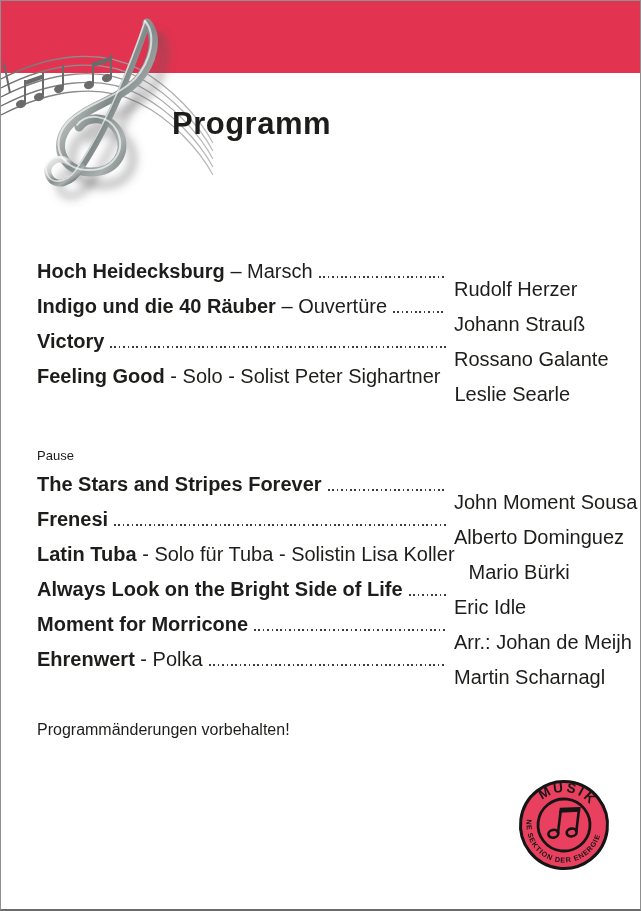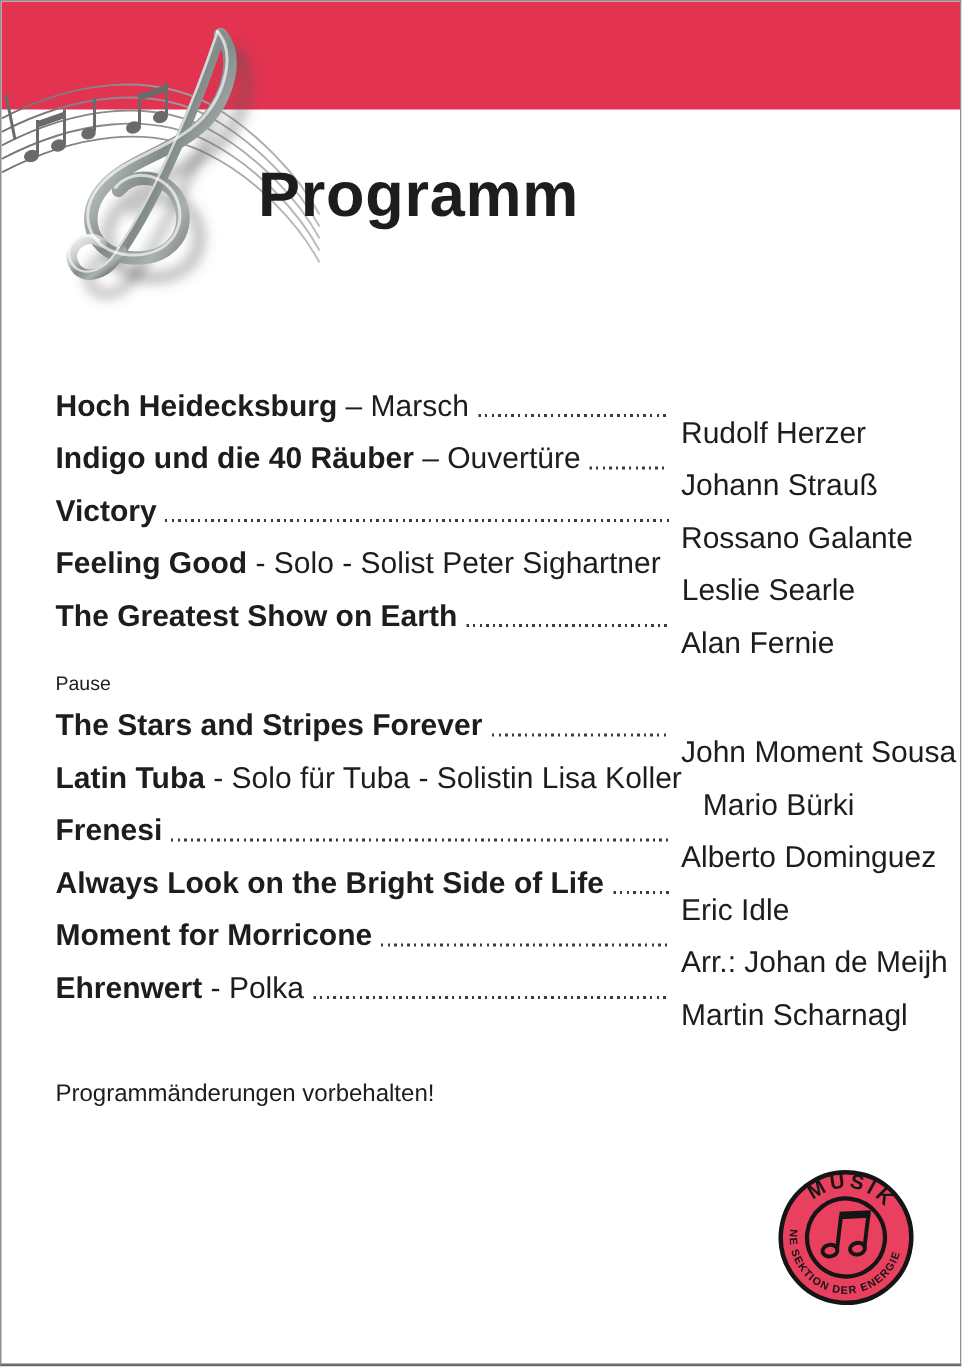--- a/index.html
+++ b/index.html
@@ -14,21 +14,21 @@
     font-family:"Liberation Sans","DejaVu Sans",sans-serif;
     color:var(--text,#1d1d1b);
   }
   .band{
     position:absolute;top:0;left:0;right:0;height:72px;
     background:var(--accent-red,#e23350);
   }
   .clef-art{position:absolute;top:0;left:0;width:240px;height:232px;}
   .page-title{
     position:absolute;left:171px;top:105px;
-    font-size:42px;font-weight:700;letter-spacing:.5px;
+    font-size:31px;font-weight:700;letter-spacing:.5px;
   }
   .list{position:absolute;left:36px;right:40px;}
   .list.part1{top:253px;}
   .list.part2{top:466px;}
   .row{height:35px;display:flex;align-items:center;font-size:20px;}
   .row .t{white-space:nowrap;flex:none;}
   .row .t b{font-weight:700;}
   .leader{
     flex:1;height:2px;align-self:center;margin:0 8px 0 6px;
     transform:translateY(5px);
@@ -122,44 +122,39 @@
     <div class="row">
       <span class="t"><b>Victory</b><span></span></span>
       <span class="leader"></span>
       <span class="composer">Rossano Galante</span>
     </div>
     <div class="row">
       <span class="t"><b>Feeling Good</b><span> - Solo - Solist Peter Sighartner</span></span>
       <span class="leader"></span>
       <span class="composer">Leslie Searle</span>
     </div>
-    <div class="row">
-      <span class="t"><b>The Greatest Show on Earth</b><span></span></span>
-      <span class="leader"></span>
-      <span class="composer">Alan Fernie</span>
-    </div>
   </div>
 
   <div class="pause">Pause</div>
 
   <div class="list part2">
     <div class="row">
       <span class="t"><b>The Stars and Stripes Forever</b><span></span></span>
       <span class="leader"></span>
       <span class="composer">John Moment Sousa</span>
     </div>
     <div class="row">
+      <span class="t"><b>Frenesi</b><span></span></span>
+      <span class="leader"></span>
+      <span class="composer">Alberto Dominguez</span>
+    </div>
+    <div class="row">
       <span class="t"><b>Latin Tuba</b><span> - Solo für Tuba - Solistin Lisa Koller</span></span>
       <span class="leader"></span>
       <span class="composer">Mario Bürki</span>
-    </div>
-    <div class="row">
-      <span class="t"><b>Frenesi</b><span></span></span>
-      <span class="leader"></span>
-      <span class="composer">Alberto Dominguez</span>
     </div>
     <div class="row">
       <span class="t"><b>Always Look on the Bright Side of Life</b><span></span></span>
       <span class="leader"></span>
       <span class="composer">Eric Idle</span>
     </div>
     <div class="row">
       <span class="t"><b>Moment for Morricone</b><span></span></span>
       <span class="leader"></span>
       <span class="composer">Arr.: Johan de Meijh</span>

